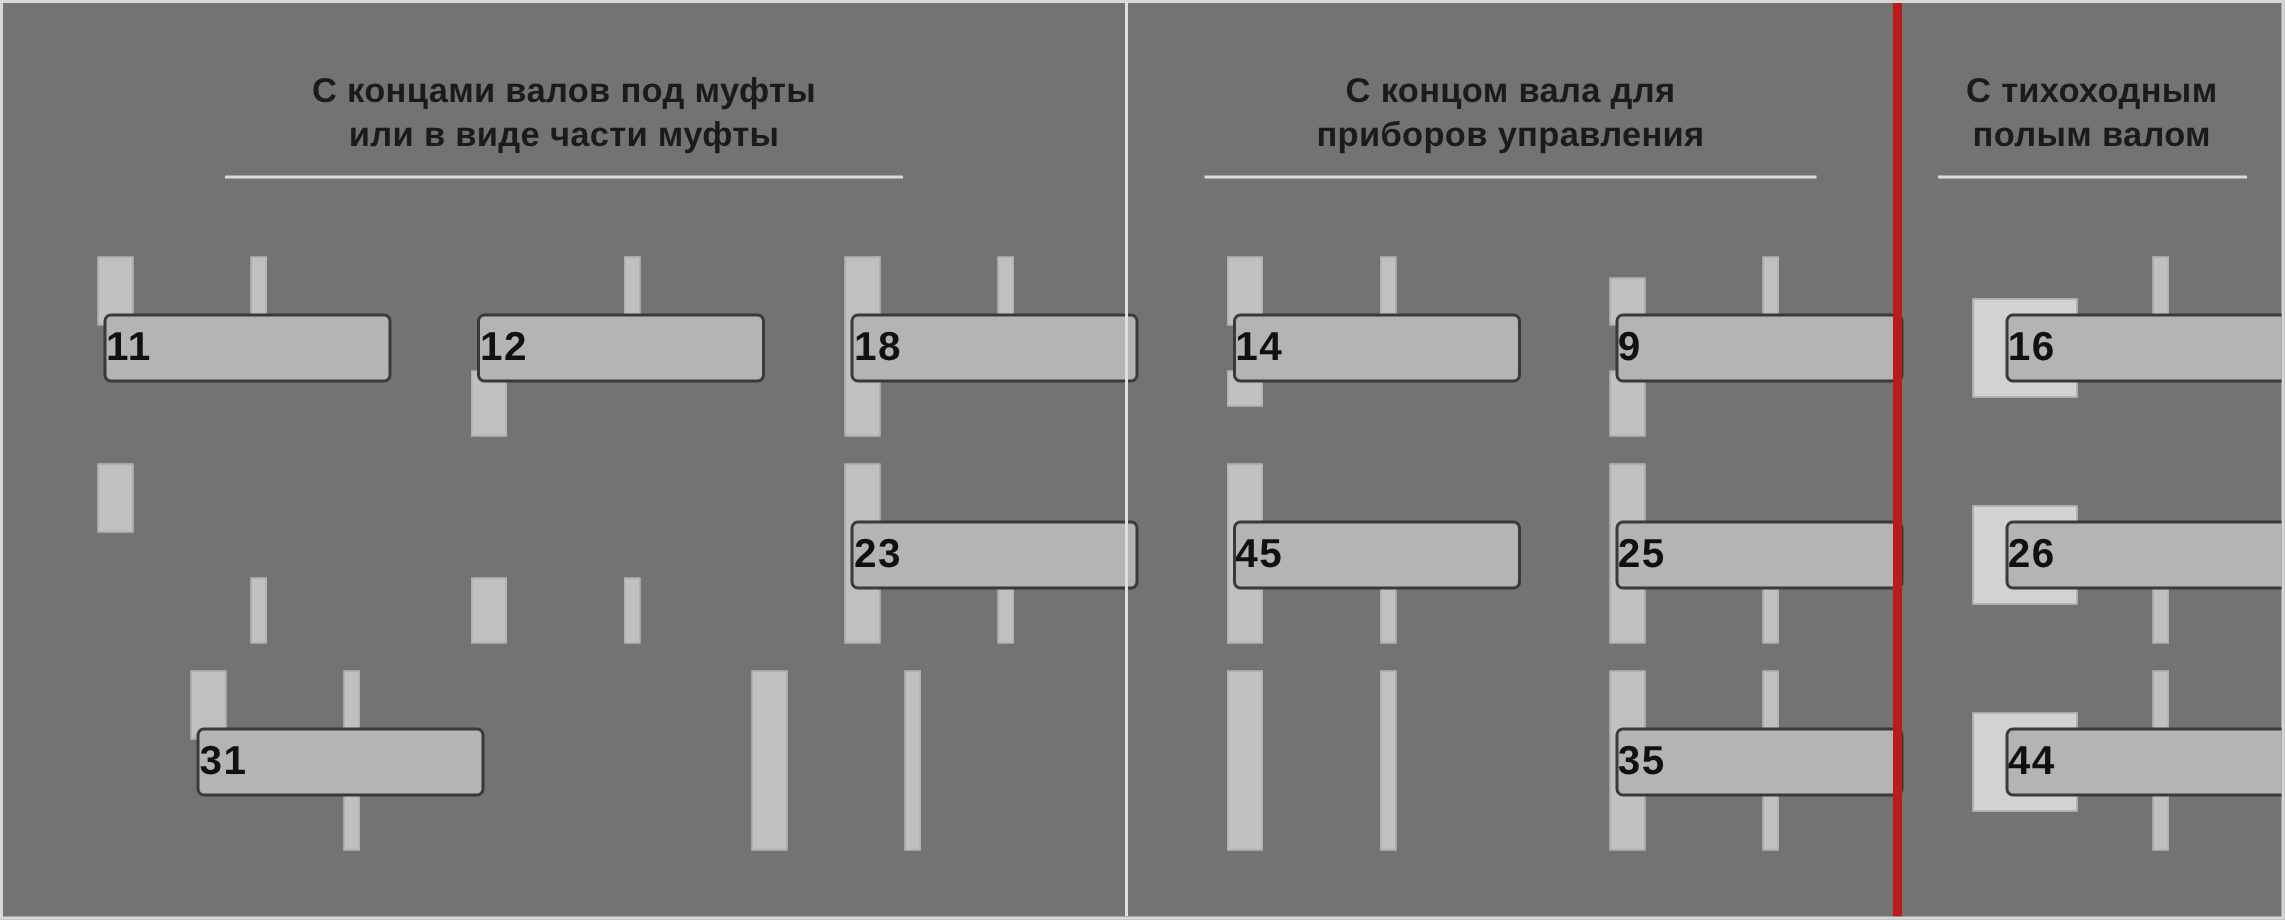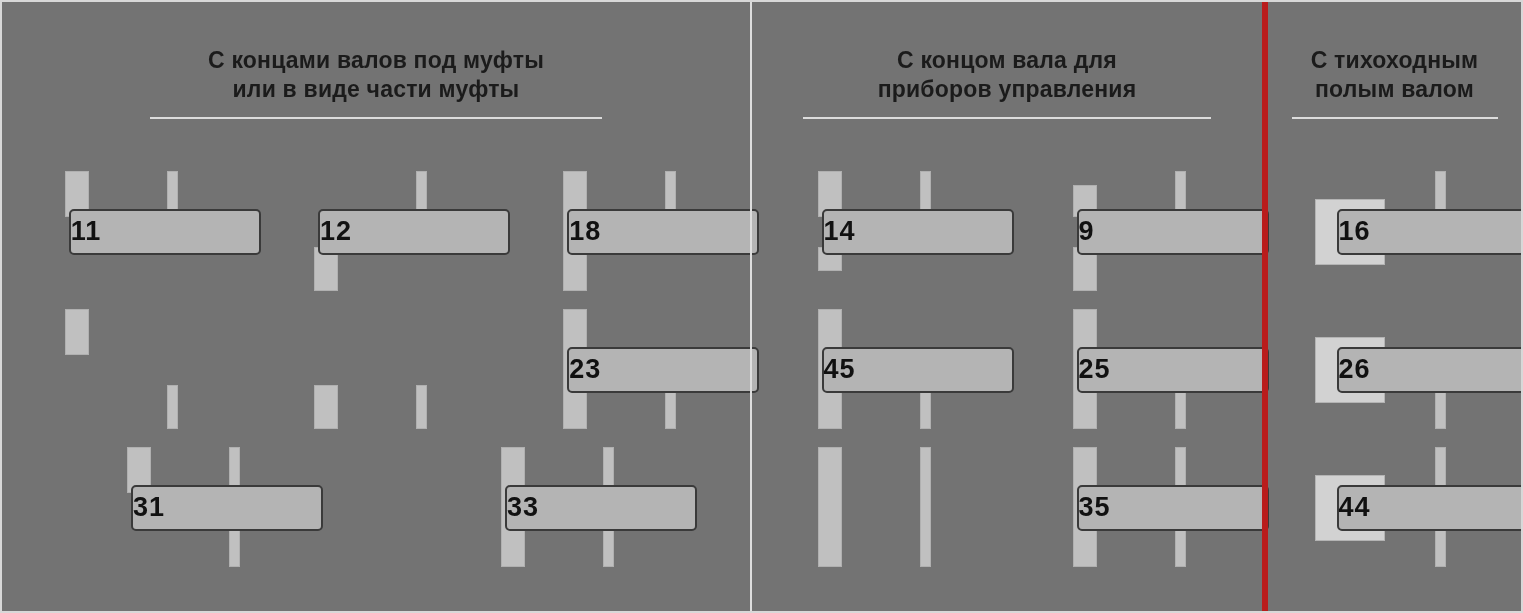--- a/index.html
+++ b/index.html
@@ -231,23 +231,20 @@
                   <div class="shaft narrow thru"></div>
                   <div class="gbox">
                     <span class="num">31</span>
                   </div>
                 </div>
               </div>
               <div class="cell">
                 <div class="unit">
                   <div class="shaft wide thru"></div>
                   <div class="shaft narrow thru"></div>
-                  <div class="gbox">
-                    <span class="num">33</span>
-                  </div>
                 </div>
               </div>
             </div>
           </div>
         </div>
       </div>
       <div class="group g2">
         <div class="group-header">
           <div class="htitle">С концом вала для
 приборов управления</div>

